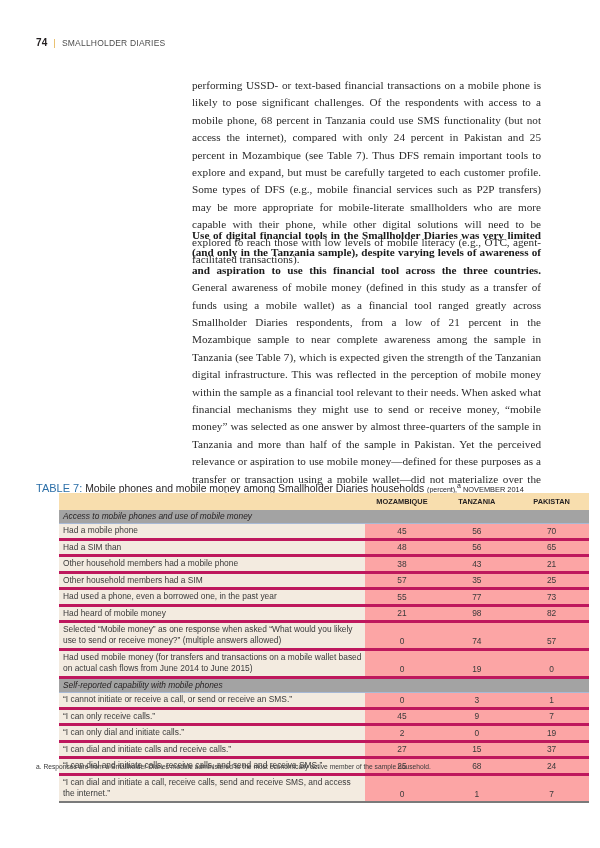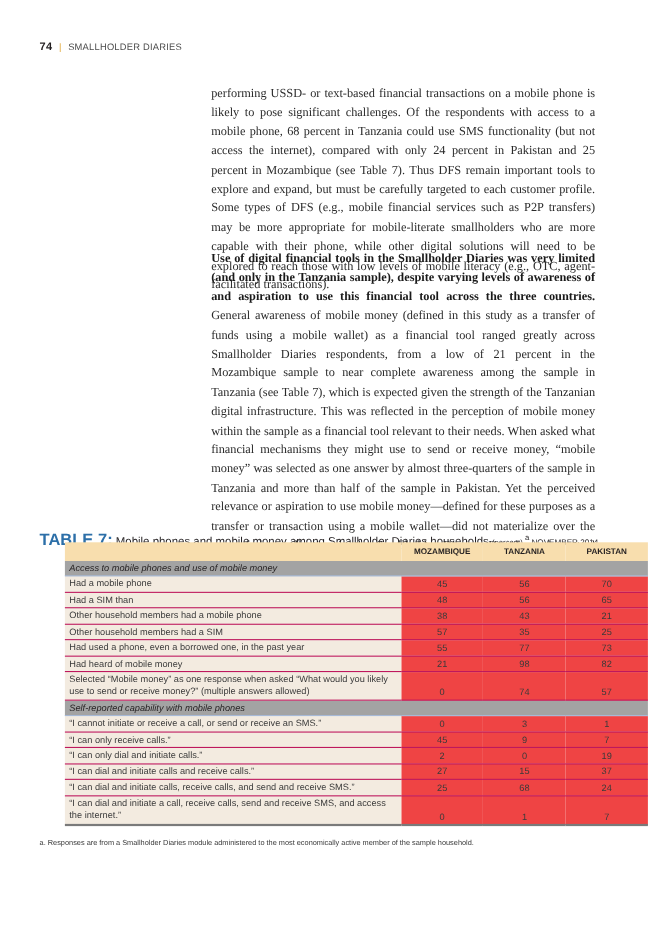--- a/index.html
+++ b/index.html
@@ -5,29 +5,29 @@
   html, body { margin: 0; padding: 0; background: #ffffff; }
   body { width: 600px; height: 848px; position: relative; overflow: hidden; font-family: "Liberation Sans", sans-serif; color: #231f20; }
   .running-head { position: absolute; left: 36px; top: 37px; font-size: 8.5px; letter-spacing: 0.2px; color: #4d4d4d; }
   .running-head .pnum { font-weight: bold; color: #231f20; font-size: 10px; }
   .running-head .sep { color: #e0a83a; margin: 0 6px; }
   .body-text { position: absolute; left: 192px; width: 349px; font-family: "Liberation Serif", serif; font-size: 11.2px; line-height: 17.4px; color: #2a2a2a; text-align: justify; margin: 0; }
   #para1 { top: 77px; }
   #para2 { top: 227px; }
   .body-text b { font-weight: bold; color: #1a1a1a; }
   .caption { position: absolute; left: 36px; top: 482px; width: 540px; font-size: 10.4px; color: #231f20; white-space: nowrap; }
-  .caption .tlabel { font-weight: bold; color: #2c6fa8; font-size: 15px; }
+  .caption .tlabel { font-weight: normal; color: #2c6fa8; font-size: 11px; }
   .caption .small { font-size: 7px; }
   .caption .date { font-size: 7.4px; margin-top: 20px; }
   table.t7 { position: absolute; left: 36px; top: 493px; width: 530px; border-collapse: collapse; font-size: 8.4px; color: #3a3a3a; margin-left: 23px; }
   table.t7 th { background: #f8deae; font-weight: bold; font-size: 7.4px; height: 17px; color: #231f20; text-align: center; padding: 0; }
   table.t7 th.blank { background: #f8deae; }
-  table.t7 td { height: 12.5px; padding: 0 0 0 4px; border-bottom: 1px solid #be185d; line-height: 11px; }
+  table.t7 td { height: 12.5px; padding: 0 0 0 4px; border-bottom: 3px solid #be185d; line-height: 11px; }
   table.t7 td.lbl { background: #f3ebe0; width: 303px; }
-  table.t7 td.num { background: #ef4444; text-align: center; padding: 0; width: 75px; vertical-align: bottom; padding-bottom: 1px; }
+  table.t7 td.num { background: #fca5a5; text-align: center; padding: 0; width: 75px; vertical-align: bottom; padding-bottom: 1px; }
   table.t7 tr.sect td { background: #a3a3a3; font-style: italic; font-weight: normal; color: #231f20; border-bottom: 1px solid #a7b9d6; height: 13px; }
   table.t7 tr.tall td { height: 24px; }
   table.t7 tr.tall td.lbl { vertical-align: top; padding-top: 1px; }
   table.t7 tr.last td { border-bottom: 2px solid #7a7a7a; }
   .footnote { position: absolute; left: 36px; top: 763px; font-size: 6.7px; color: #3a3a3a; }
 </style>
 </head>
 <body>
 
 <div class="running-head">
@@ -89,20 +89,26 @@
         <td class="num">21</td>
         <td class="num">98</td>
         <td class="num">82</td>
       </tr>
       <tr class="tall">
         <td class="lbl">Selected “Mobile money” as one response when asked “What would you likely use to send or receive money?” (multiple answers allowed)</td>
         <td class="num">0</td>
         <td class="num">74</td>
         <td class="num">57</td>
       </tr>
+      <tr class="tall">
+        <td class="lbl">Had used mobile money (for transfers and transactions on a mobile wallet based on actual cash flows from June 2014 to June 2015)</td>
+        <td class="num">0</td>
+        <td class="num">19</td>
+        <td class="num">0</td>
+      </tr>
       <tr class="sect">
         <td colspan="4">Self-reported capability with mobile phones</td>
       </tr>
       <tr>
         <td class="lbl">“I cannot initiate or receive a call, or send or receive an SMS.”</td>
         <td class="num">0</td>
         <td class="num">3</td>
         <td class="num">1</td>
       </tr>
       <tr>

